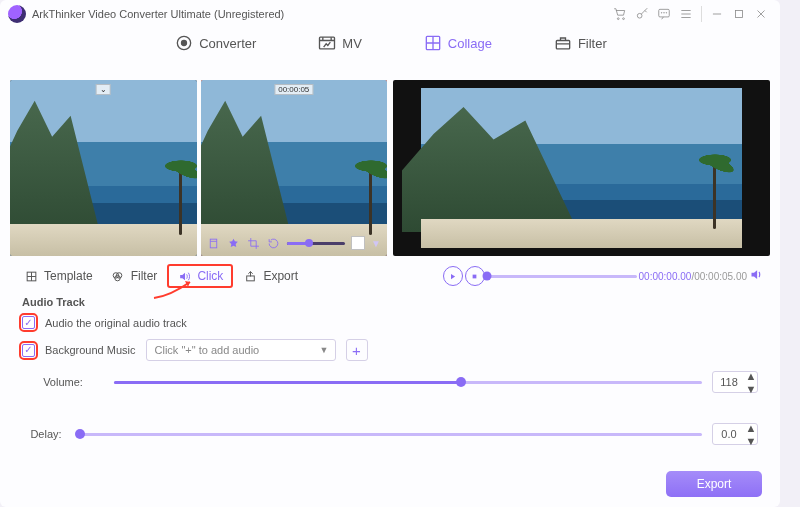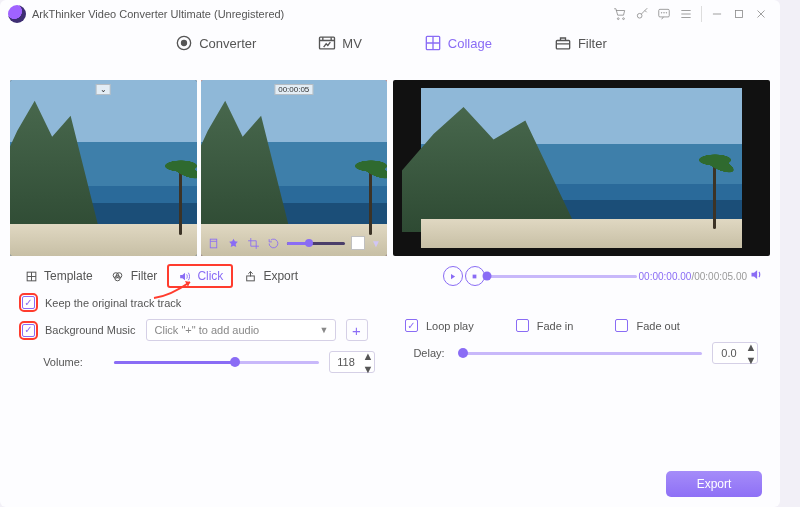--- a/index.html
+++ b/index.html
@@ -76,21 +76,21 @@
   
   .audio-panel{padding:4px 22px 0;font-size:11px;color:var(--text)}
   .audio-panel .heading{font-weight:600;margin-bottom:8px}
   .row{display:flex;align-items:center;gap:10px;margin-bottom:10px}
   .chk{width:13px;height:13px;border:1.3px solid var(--accent);border-radius:2px;display:flex;align-items:center;justify-content:center;color:var(--accent);background:#fff}
   .chk.checked::after{content:"✓";font-size:10px;line-height:1}
   .chk.hl{outline:2px solid var(--highlight);outline-offset:1px}
   .dropdown{width:190px;height:22px;border:1px solid #d5d0e6;border-radius:3px;background:#fff;display:flex;align-items:center;padding:0 8px;font-size:11px;color:#888;position:relative}
   .dropdown .dcaret{position:absolute;right:6px;top:50%;transform:translateY(-50%);color:#888;font-size:9px}
   .addbtn{width:22px;height:22px;border:1px solid #d5d0e6;border-radius:3px;display:flex;align-items:center;justify-content:center;color:var(--accent);font-size:15px;font-weight:400}
-  .rowgrid{display:grid;grid-template-columns:1fr 1fr;gap:30px}
+  .rowgrid{display:grid;grid-template-columns:1fr;gap:30px}
   .slider-row{display:flex;align-items:center;gap:10px}
   .slider-row .lbl{width:82px;text-align:center;color:var(--text)}
   .slider{flex:1;height:3px;background:var(--accent-light);border-radius:2px;position:relative}
   .slider .fill{position:absolute;left:0;top:0;bottom:0;background:var(--accent);border-radius:2px}
   .slider .knob{position:absolute;top:50%;width:10px;height:10px;border-radius:50%;background:var(--accent);transform:translate(-50%,-50%)}
   .numbox{width:46px;height:22px;border:1px solid #d5d0e6;border-radius:3px;background:#fff;display:flex;align-items:center}
   .numbox span{flex:1;text-align:center;font-size:11px;color:var(--text)}
   .numbox .spin{width:12px;display:flex;flex-direction:column;font-size:6px;color:#999;align-items:center;gap:1px}
   .opts{display:flex;gap:42px;align-items:center}
   
@@ -314,24 +314,25 @@
         <span class="cur">00:00:00.00</span><span class="tot">/</span><span class="tot">00:00:05.00</span>
       </div>
       <div class="volicon"><svg width="15" height="15" viewBox="0 0 24 24">
             <path d="M4 9v6h4l5 4V5L8 9H4z" fill="currentColor"></path>
             <path d="M16 8c1.5 1.5 1.5 6.5 0 8" stroke="currentColor" fill="none" stroke-width="2"></path>
           </svg></div>
     </div>
   </div>
 
   <div class="audio-panel">
+    <div class="heading">Audio Track</div>
 
     <div class="row">
       <div class="chk checked hl"></div>
-      <span>Keep the original track track</span>
+      <span>Audio the original audio track</span>
     </div>
 
     <div class="rowgrid">
       <div>
         <div class="row">
           <div class="chk checked hl"></div>
           <span>Background Music</span>
           <div class="dropdown">
             <span>Click "+" to add audio</span>
             <span class="dcaret">▼</span>
@@ -348,34 +349,20 @@
             <span>118</span>
             <div class="spin">
                 <span>▲</span>
                 <span>▼</span>
               </div>
           </div>
         </div>
       </div>
 
       <div>
-        <div class="row opts">
-          <div style="display:flex;align-items:center;gap:8px">
-            <div class="chk checked"></div>
-            <span>Loop play</span>
-          </div>
-          <div style="display:flex;align-items:center;gap:8px">
-            <div class="chk"></div>
-            <span>Fade in</span>
-          </div>
-          <div style="display:flex;align-items:center;gap:8px">
-            <div class="chk"></div>
-            <span>Fade out</span>
-          </div>
-        </div>
         <div class="slider-row">
           <div class="lbl" style="width:48px;text-align:center">Delay:</div>
           <div class="slider">
             <div class="fill" style="width:0%"></div>
               <div class="knob" style="left:0%"></div>
           </div>
           <div class="numbox">
             <span>0.0</span>
             <div class="spin">
                 <span>▲</span>

